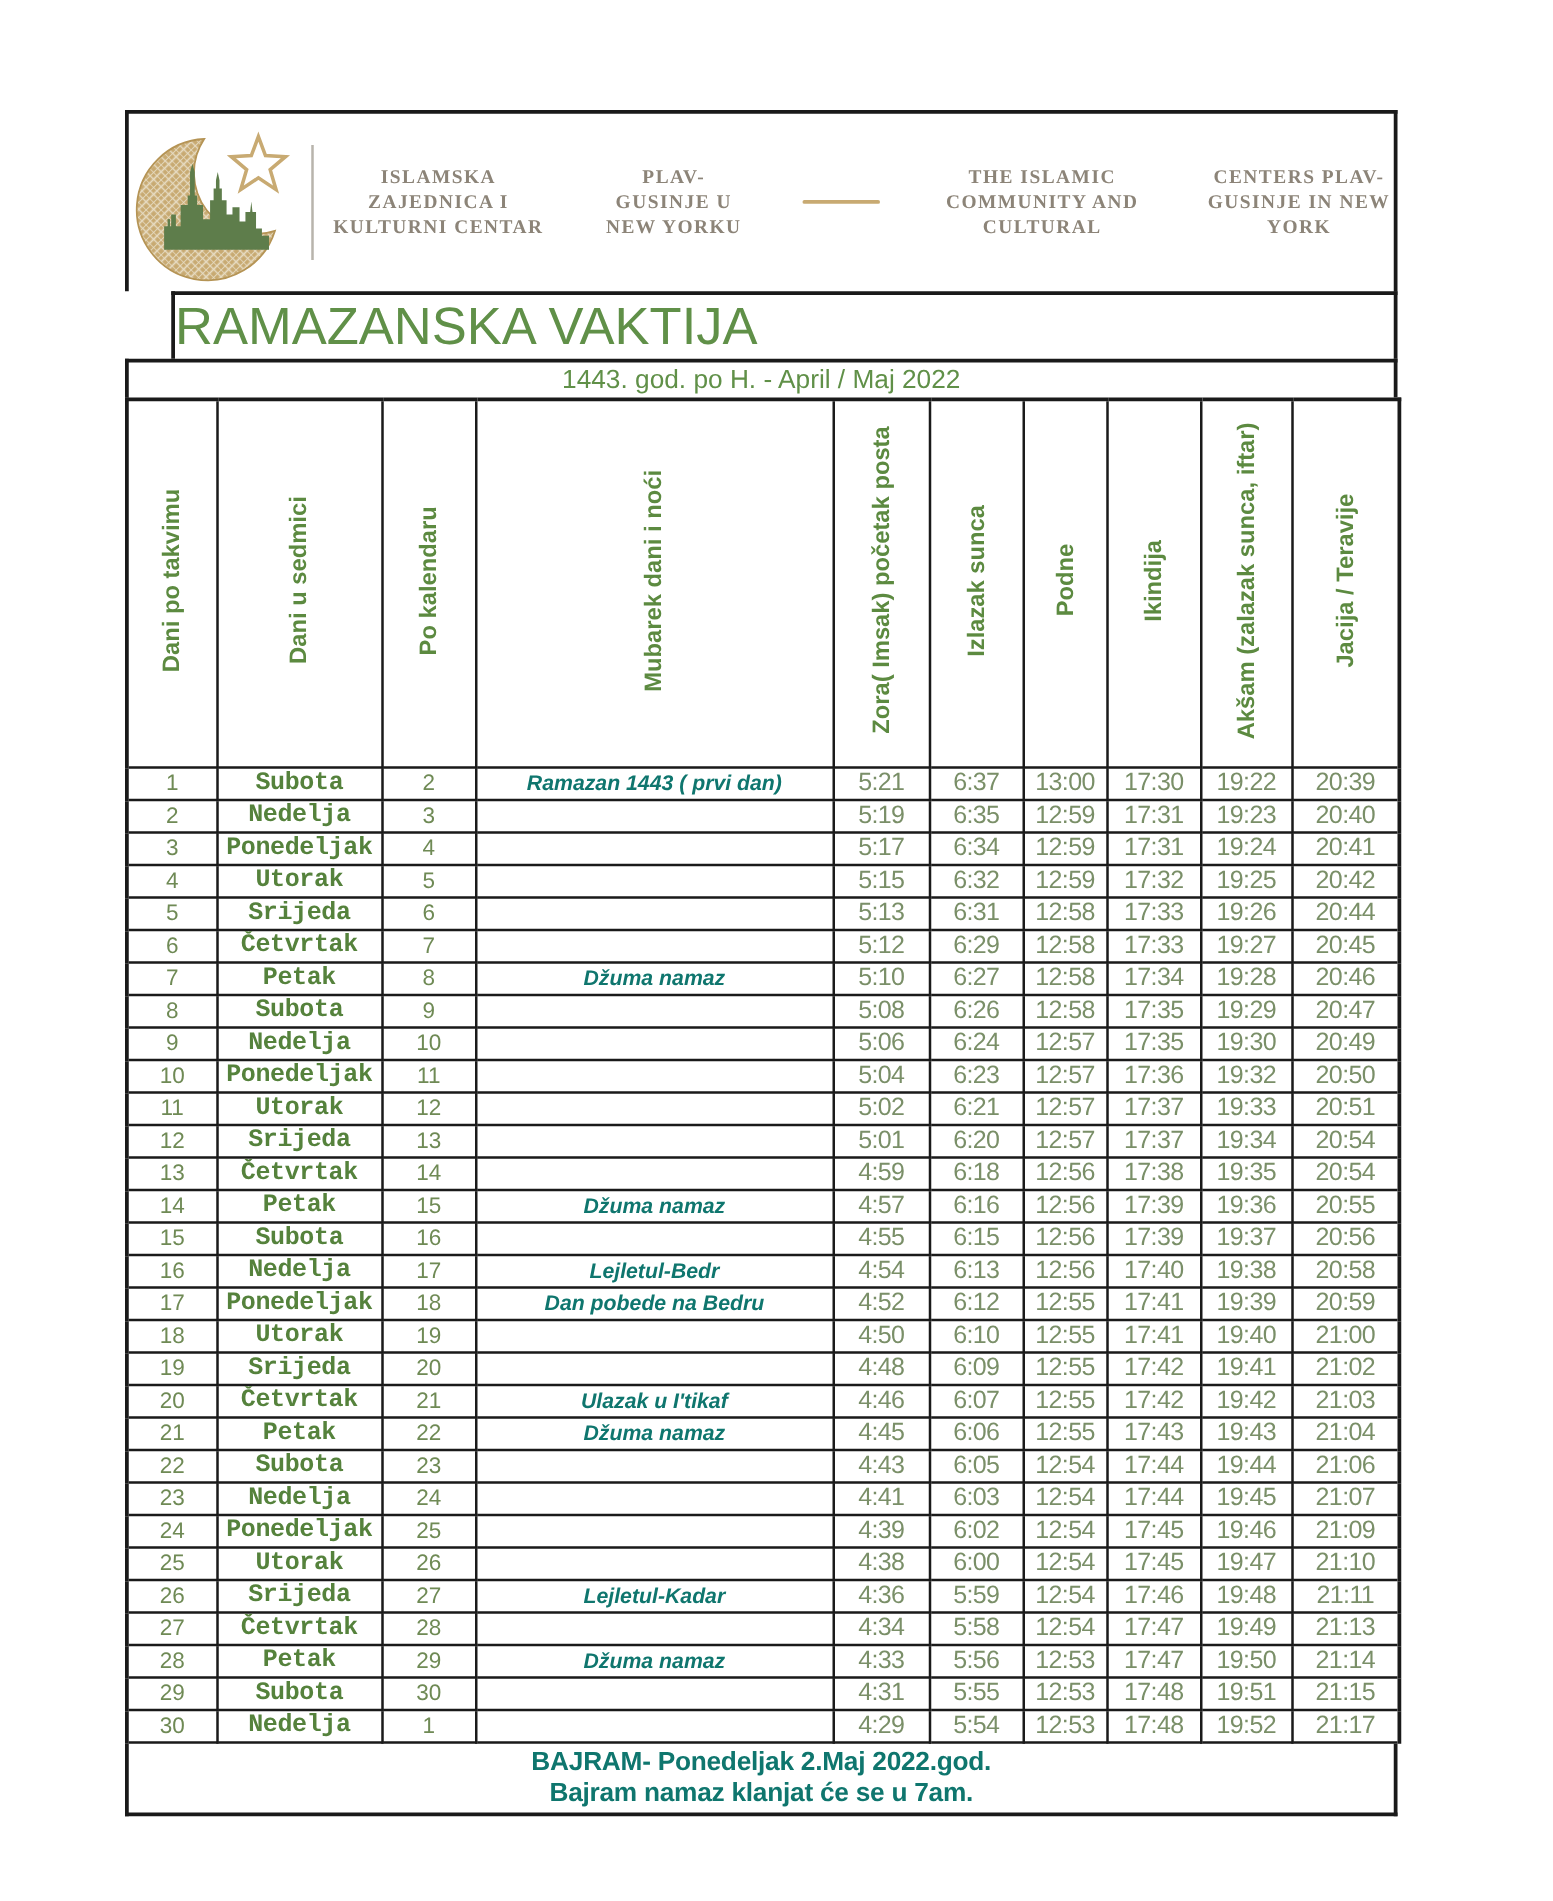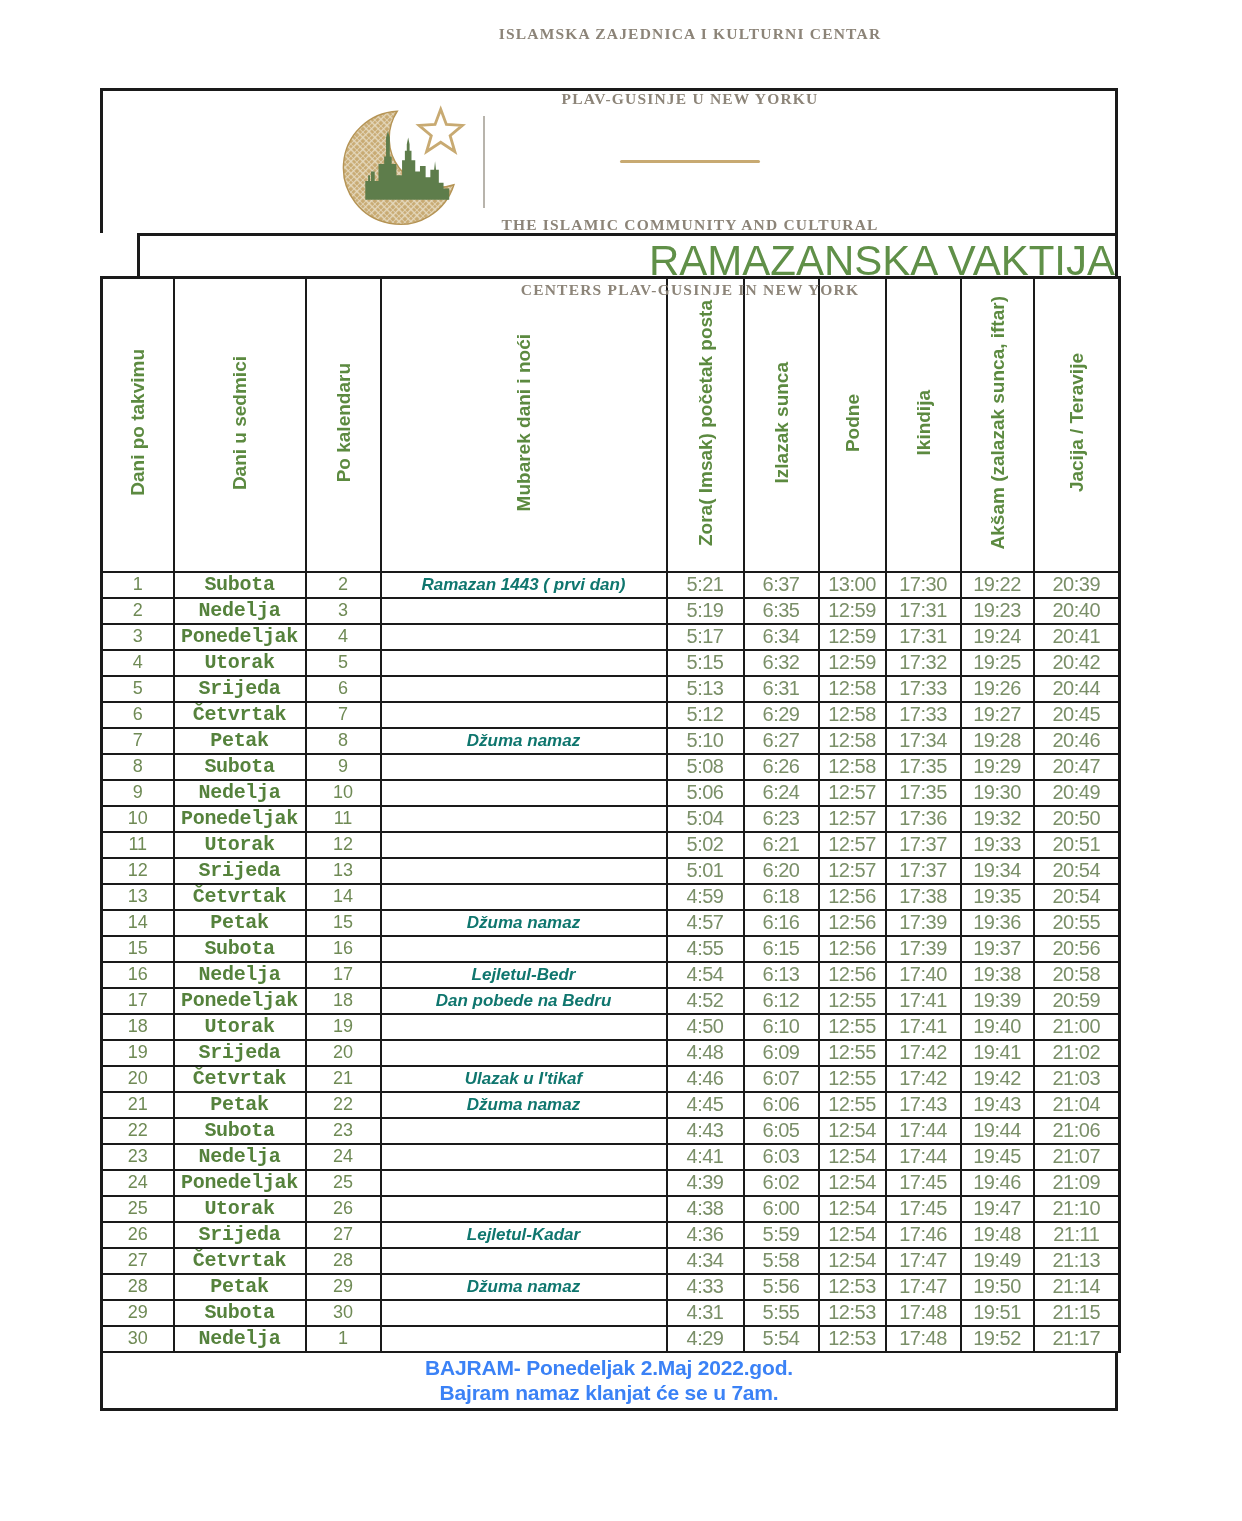--- a/index.html
+++ b/index.html
@@ -12,30 +12,30 @@
 
   
   .logo-section{
     box-sizing:border-box;height:145px;
     border:3px solid #1a1a1a;border-bottom:none;
     display:flex;align-items:center;justify-content:center;gap:14px;
     background:#fff;
   }
   .logo-graphic{flex:0 0 auto;margin-top:4px;}
   .logo-vline{width:2px;height:92px;background:#b8b4ac;flex:0 0 auto;}
-  .org-text{display:flex;flex-direction:column;align-items:center;text-align:center;
+  .org-text{display:flex;flex-direction:row;align-items:center;text-align:center;
     font-family:"Liberation Serif",serif;color:#8c8478;letter-spacing:1.2px;
     font-size:15.5px;font-weight:bold;line-height:20px;gap:45px;}
   .org-divider{width:140px;height:3px;background:#c8aa72;margin:6px 0 7px 0;border-radius:2px;}
 
   
   .title-row{
-    box-sizing:border-box;height:43px;line-height:50px;
+    box-sizing:border-box;height:54px;line-height:50px;
     border:3px solid #1a1a1a;border-bottom:none;
-    text-align:right;color:#609048;font-size:42px;letter-spacing:0px;margin-left:37px;
+    text-align:left;color:#609048;font-size:42px;letter-spacing:0px;margin-left:37px;
   }
   .subtitle-row{
     box-sizing:border-box;height:31px;line-height:27px;
     border:3px solid #1a1a1a;border-bottom:none;
     text-align:center;color:#609048;font-size:21px;
   }
 
   
   table.vaktija{border-collapse:collapse;table-layout:fixed;width:1018px;}
   table.vaktija th,table.vaktija td{
@@ -61,21 +61,21 @@
   td.c-week{color:#55823c;font-weight:bold;font-size:20px;letter-spacing:-0.3px;font-family:Liberation Mono, monospace;}
   td.c-date{color:#6f8a55;font-size:18px;}
   td.c-note{color:#0f766e;font-weight:bold;font-style:italic;font-size:17px;}
   td.c-time{color:#7a8f68;font-size:20px;letter-spacing:-0.5px;}
 
   
   .footer-box{
     box-sizing:border-box;border:3px solid #1a1a1a;border-top:none;
     padding:2px 0 3px 0;text-align:center;
   }
-  .footer-line{color:#3b82f6;font-weight:bold;font-size:21px;line-height:25px;letter-spacing:-0.2px;}
+  .footer-line{color:#0f766e;font-weight:bold;font-size:21px;line-height:25px;letter-spacing:-0.2px;}
 </style>
 </head>
 <body>
 
 <div class="sheet">
 
   <div class="logo-section">
     <svg class="logo-graphic" width="132" height="126" viewBox="0 0 140 132" aria-hidden="true">
       <defs>
         <pattern id="latt" width="9" height="9" patternUnits="userSpaceOnUse" patternTransform="rotate(45)">
@@ -104,20 +104,21 @@
     <div class="org-text">
       <div>ISLAMSKA ZAJEDNICA I KULTURNI CENTAR</div>
       <div>PLAV-GUSINJE U NEW YORKU</div>
       <div class="org-divider"></div>
       <div>THE ISLAMIC COMMUNITY AND CULTURAL</div>
       <div>CENTERS PLAV-GUSINJE IN NEW YORK</div>
     </div>
   </div>
 
   <div class="title-row">RAMAZANSKA VAKTIJA</div>
+  <div class="subtitle-row">1443. god. po H. - April / Maj 2022</div>
 
   <table class="vaktija">
     <colgroup>
       <col class="col-day">
         <col class="col-week">
         <col class="col-date">
         <col class="col-note">
       <col class="col-t0">
         <col class="col-t1">
         <col class="col-t2">

